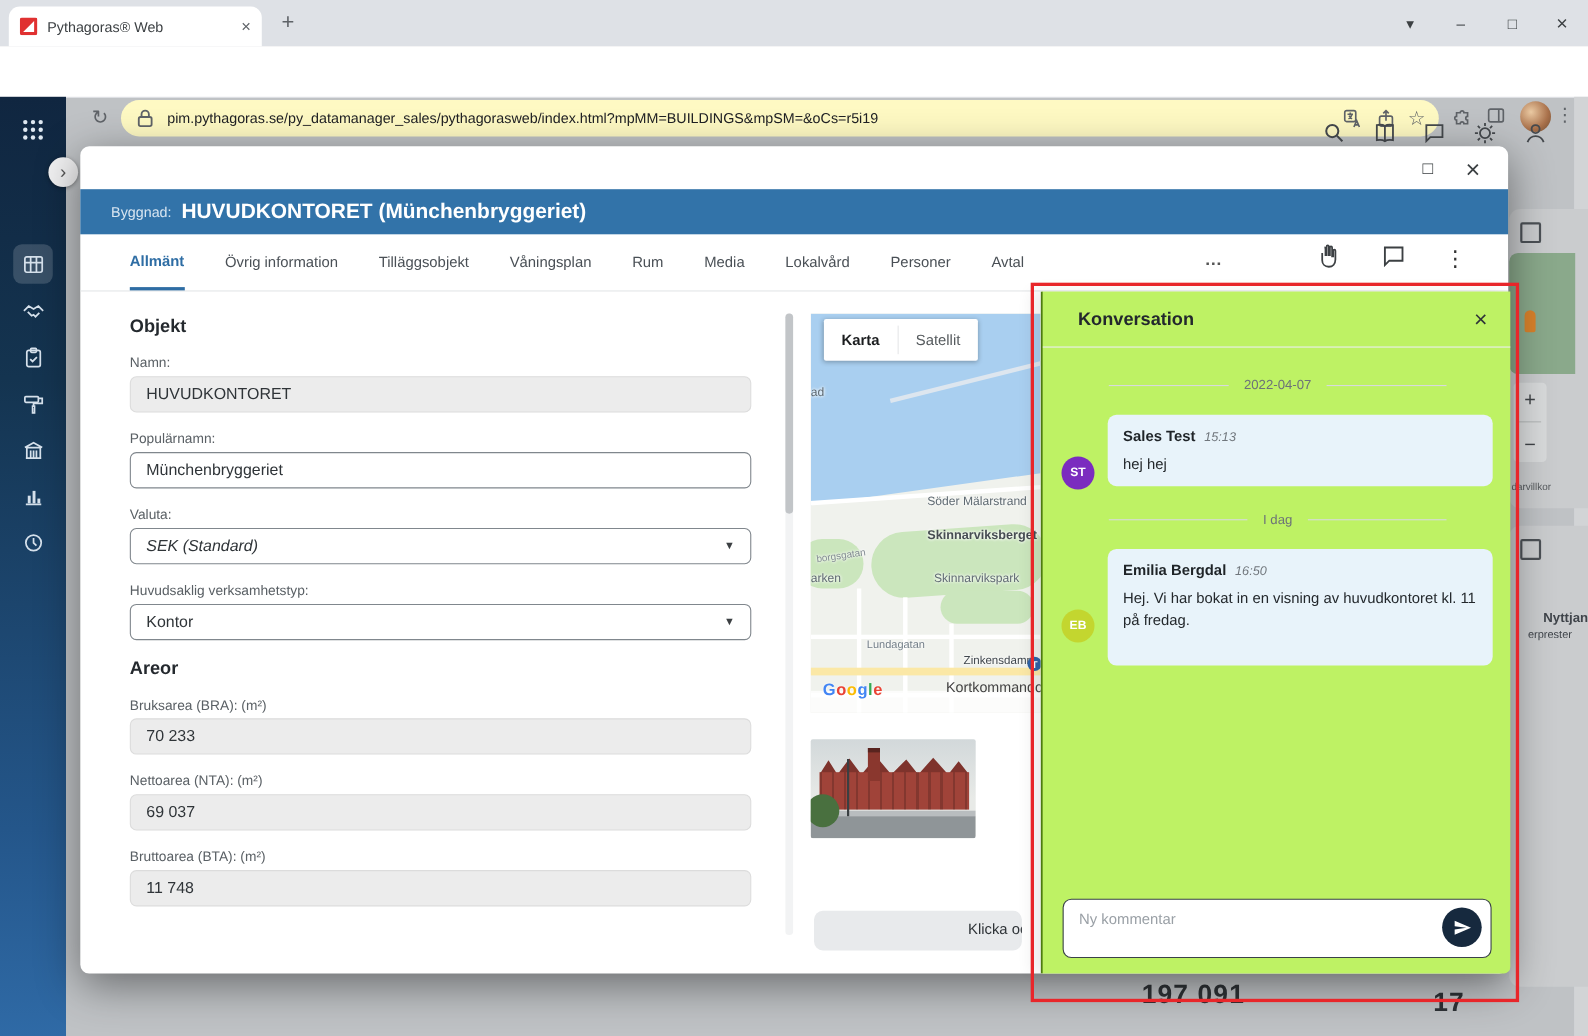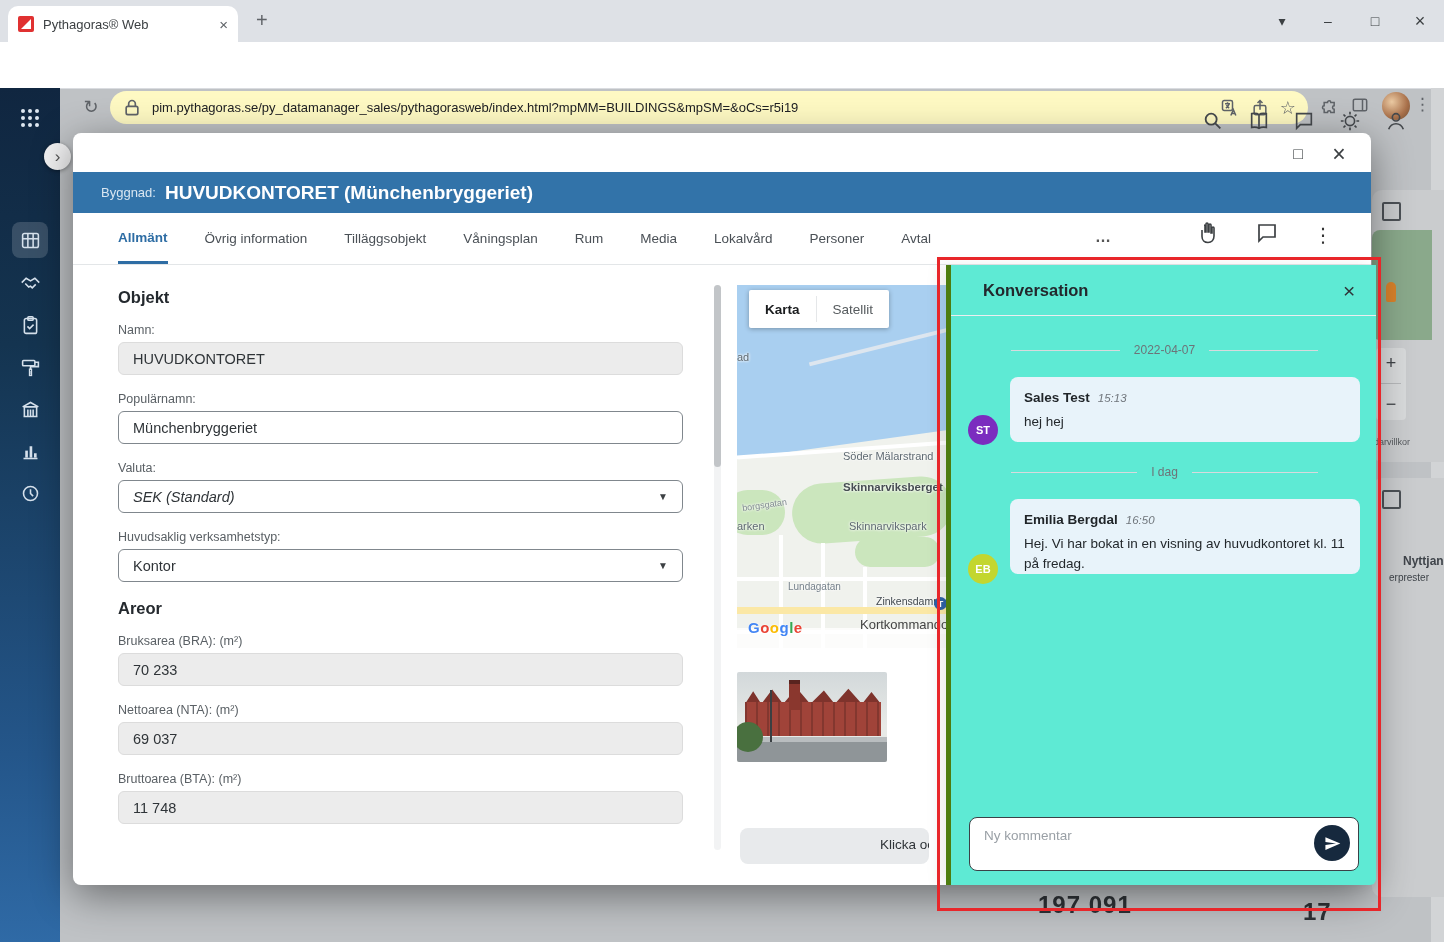--- a/index.html
+++ b/index.html
@@ -115,22 +115,22 @@
   #ph-curb{position:absolute;left:0;bottom:20px;width:100%;height:5px;background:#b9bdbf;}
   #ph-road{position:absolute;left:0;bottom:0;width:100%;height:20px;background:#8f9598;}
   #ph-bush{position:absolute;left:-4px;bottom:10px;width:30px;height:30px;background:#49703f;border-radius:50%;}
   #ph-pole{position:absolute;left:33px;top:18px;width:2px;height:52px;background:#3a3f42;}
 
   #klicka-btn{position:absolute;left:667px;top:695px;width:189px;height:36px;background:#e8eaec;
               border-radius:8px;overflow:hidden;}
   #klicka-btn span{position:absolute;left:140px;top:9px;font-size:13.5px;color:#2f3438;white-space:nowrap;}
 
   
-  #panel{left:946px;top:265px;width:425px;height:620px;background:#5eead4;z-index:40;
-         border-left:5px solid #4d7c0f;border-radius:0 0 6px 0;box-shadow:-8px 0 14px rgba(0,0,0,.07);}
+  #panel{left:946px;top:265px;width:425px;height:620px;background:#bef264;z-index:40;
+         border-left:2px solid #4d7c0f;border-radius:0 0 6px 0;box-shadow:-8px 0 14px rgba(0,0,0,.07);}
   #p-header{position:absolute;left:0;top:0;width:100%;height:51px;border-bottom:1px solid #eceeef;box-sizing:border-box;}
   #p-title{position:absolute;left:32px;top:16px;font-size:16.5px;font-weight:bold;color:#23282d;}
   #p-close{position:absolute;left:392px;top:14px;font-size:21px;color:#2f3438;}
   .divider{position:absolute;left:60px;right:58px;display:flex;align-items:center;gap:14px;color:#6d7378;font-size:12px;}
   .divider::before,.divider::after{content:"";flex:1;height:1px;background:#d7dadd;}
   .bubble{position:absolute;left:59px;width:350px;background:#e8f3fa;border-radius:8px;
           padding:11px 14px;box-sizing:border-box;}
   .msg-name{font-size:13.5px;font-weight:bold;color:#1f2428;}
   .msg-time{font-size:11.5px;font-style:italic;color:#70767c;margin-left:8px;}
   .msg-text{font-size:13.5px;color:#23282c;margin-top:6px;line-height:1.45;}
@@ -449,21 +449,21 @@
     <div class="bubble" style="top:112px;height:65px;">
       <span class="msg-name">Sales Test</span><span class="msg-time">15:13</span>
       <div class="msg-text">hej hej</div>
     </div>
     <div class="p-avatar" id="av-st" style="top:150px;">ST</div>
 
     <div class="divider" style="top:200px;">
         <span>I dag</span>
       </div>
 
-    <div class="bubble" style="top:234px;height:75px;">
+    <div class="bubble" style="top:234px;height:106px;">
       <span class="msg-name">Emilia Bergdal</span><span class="msg-time">16:50</span>
       <div class="msg-text">Hej. Vi har bokat in en visning av huvudkontoret kl. 11 på fredag.</div>
     </div>
     <div class="p-avatar" id="av-eb" style="top:289px;">EB</div>
 
     <div id="p-inputwrap">
       <textarea id="p-textarea" placeholder="Ny kommentar" style=""></textarea>
       <div id="p-send">
         <svg width="17" height="17" viewBox="0 0 24 24" fill="#fff">
             <path d="M2 21l21-9L2 3v7l15 2L2 14z"></path>

